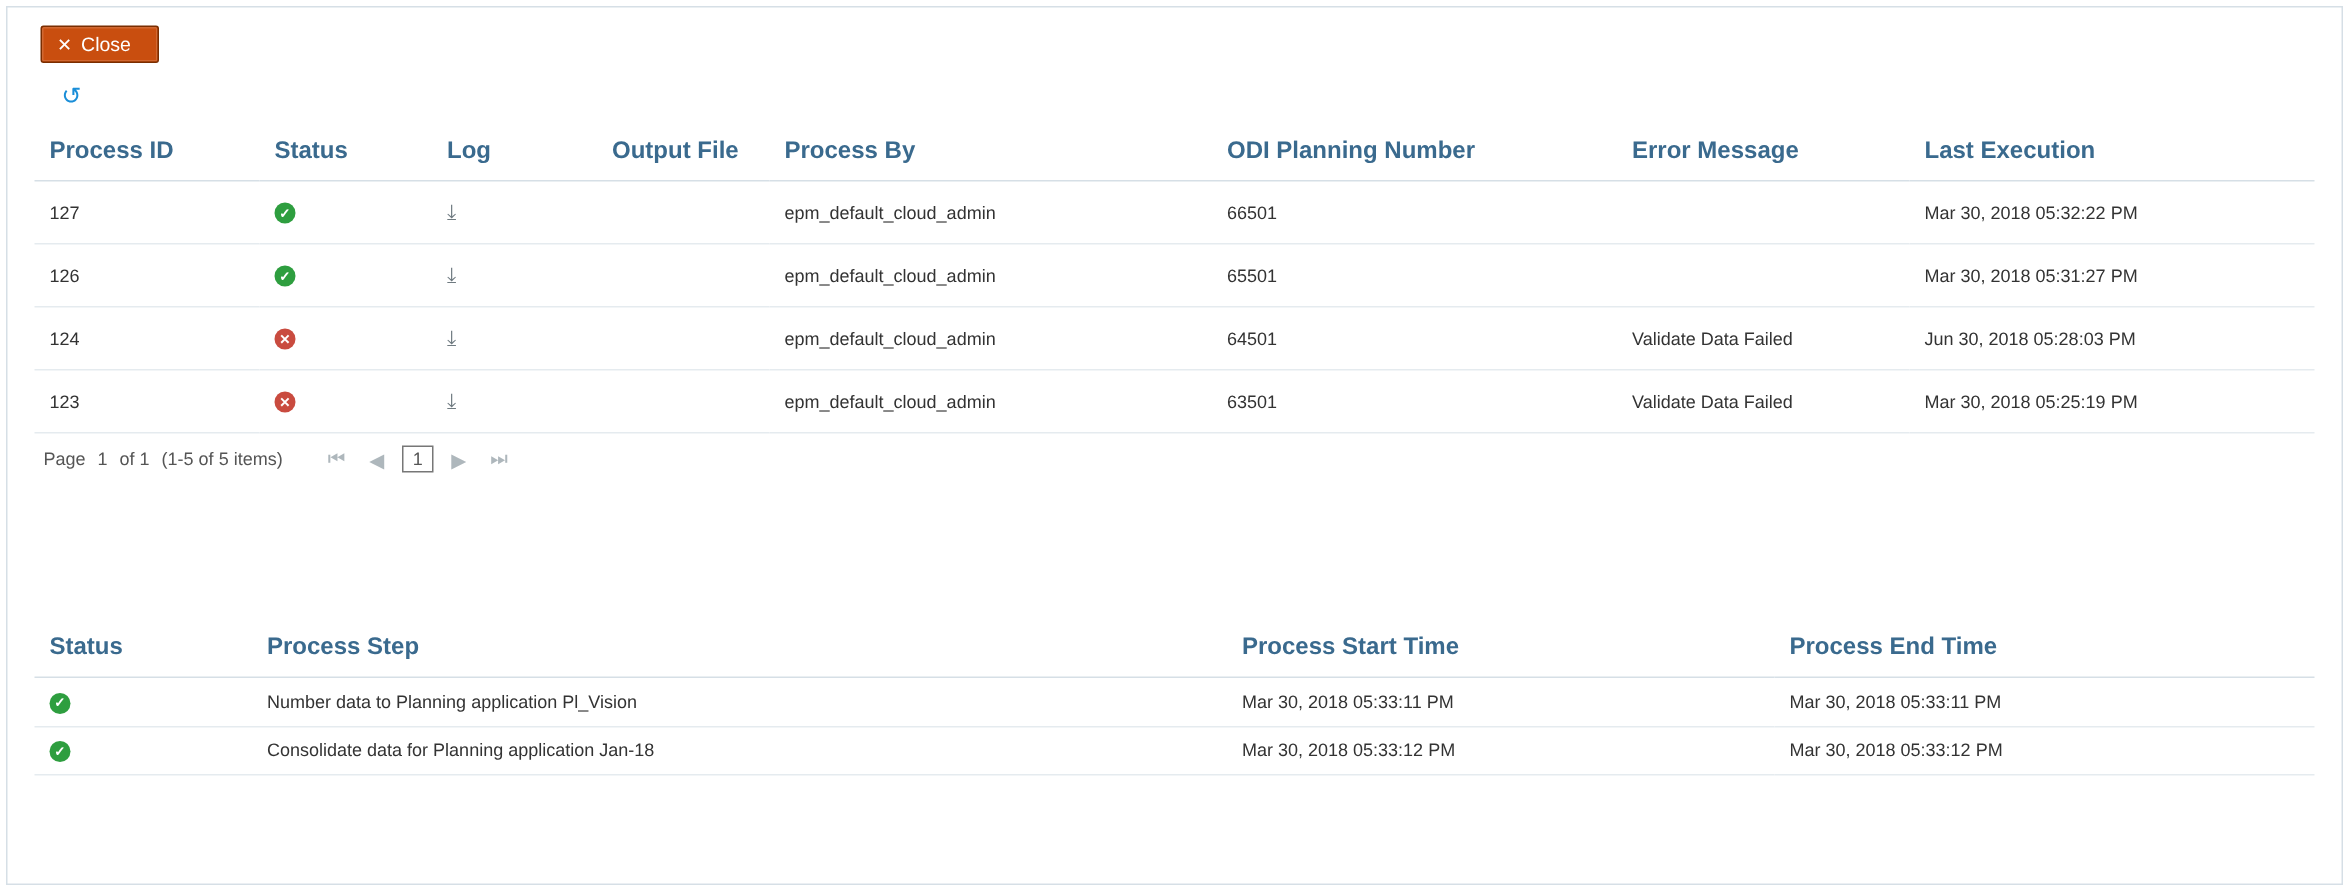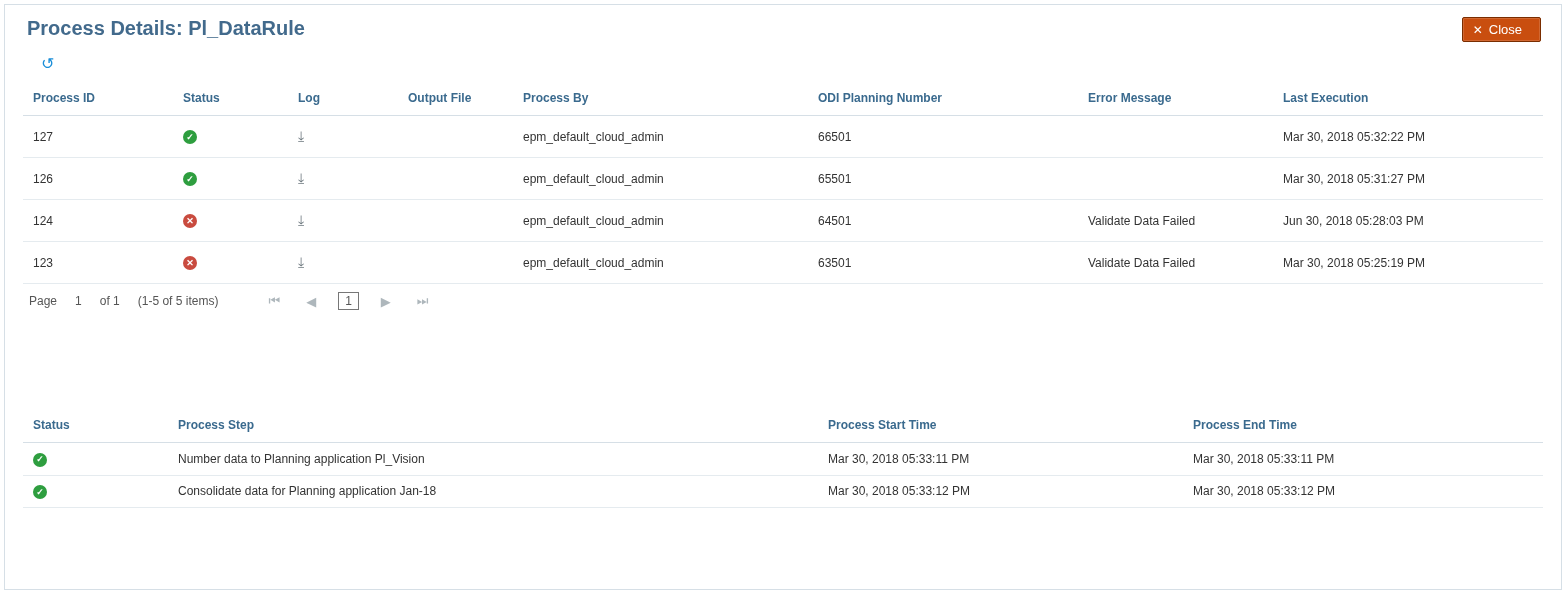--- a/index.html
+++ b/index.html
@@ -58,21 +58,21 @@
   }
   table.main-table, table.detail-table {
     width: calc(100% - 36px);
     margin-left: 18px;
     border-collapse: collapse;
   }
   table th {
     text-align: left;
     color: #3a6a8e;
     font-weight: bold;
-    font-size: 12px;
+    font-size: 16px;
     padding: 8px 10px 10px 10px;
     border-bottom: 1px solid #d6dfe6;
   }
   table.main-table td {
     padding: 12px 10px;
     border-bottom: 1px solid #e5ebef;
     vertical-align: middle;
   }
   table.detail-table td {
     padding: 8px 10px;
@@ -100,21 +100,21 @@
   .status-err { background: #c94b3f; }
   .log-icon {
     color: #6f7a80;
     font-size: 14px;
     cursor: pointer;
     display: inline-block;
   }
   .pagination {
     display: flex;
     align-items: center;
-    gap: 18px;
+    gap: 8px;
     padding: 8px 0 0 24px;
     color: #555;
     font-size: 12px;
   }
   .pagination .nav {
     color: #aeb7bc;
     padding: 0 4px;
     font-size: 13px;
   }
   .pagination .nav.disabled { cursor: default; }
@@ -140,21 +140,20 @@
   .d-step { width: 650px; }
   .d-start{ width: 365px; }
   .d-end  { width: auto; }
 </style>
 </head>
 <body>
 
 <div class="container">
 
   <div class="header">
-    <div class="title">Process Details: Pl_DataRule</div>
     <button class="close-btn">
       <span class="close-x">✕</span>
       <span>Close</span>
     </button>
   </div>
 
   <div class="refresh-row">
     <span class="refresh-icon">↻</span>
   </div>
 

